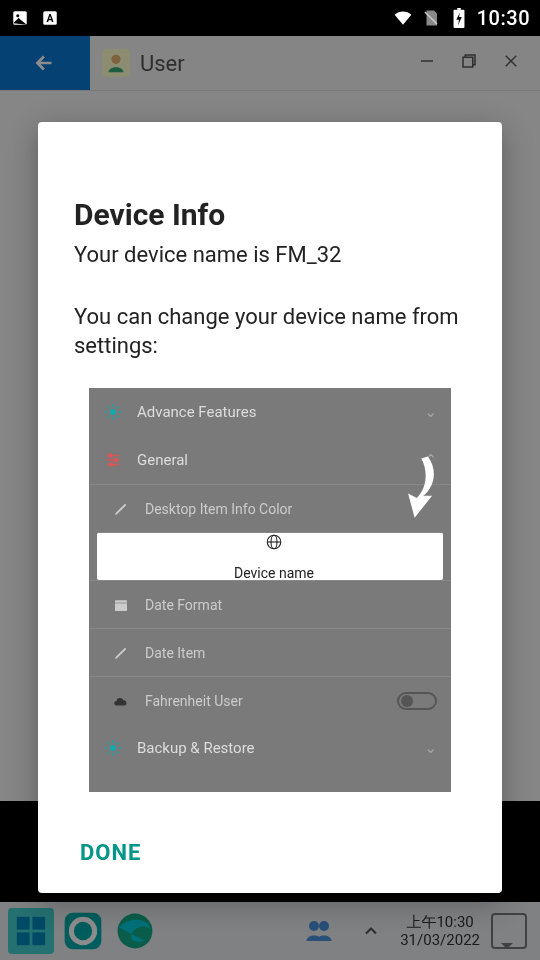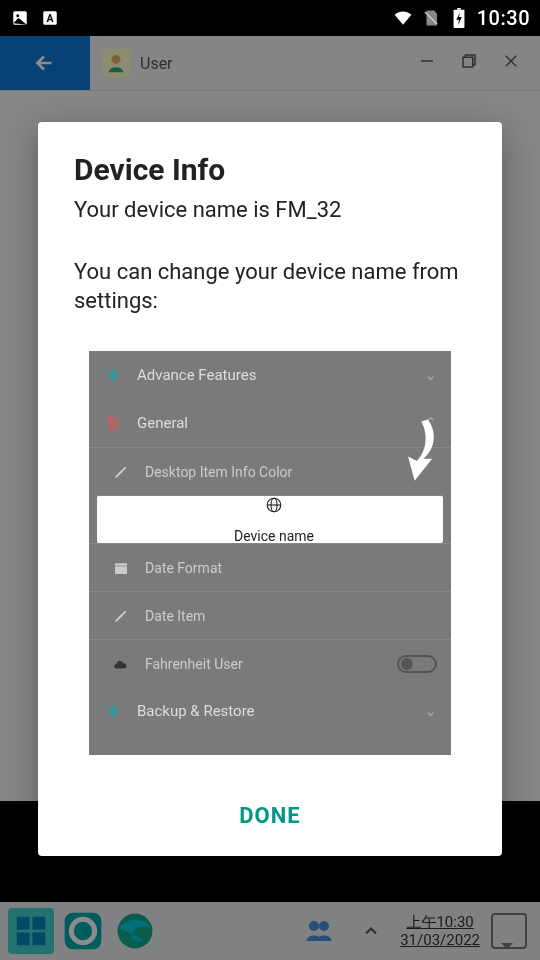--- a/index.html
+++ b/index.html
@@ -8,56 +8,56 @@
   
   .status-bar { height: 36px; background: #000; color: #fff; display: flex; align-items: center; padding: 0 10px; font-size: 18px; font-weight: 500; }
   .status-left { display: flex; gap: 10px; }
   .status-right { margin-left: auto; display: flex; gap: 8px; align-items: center; text-align: right; }
   .status-icon { width: 20px; height: 20px; display: flex; align-items: center; justify-content: center; }
   .clock { font-size: 20px; font-weight: 500; letter-spacing: 0.5px; }
 
   
   .app-header { height: 55px; background: #f2f2f2; display: flex; align-items: center; border-bottom: 1px solid #ddd; }
   .back-section { width: 90px; height: 100%; background: #0a78d1; display: flex; align-items: center; justify-content: center; }
-  .user-section { flex: 1; display: flex; align-items: center; gap: 10px; padding-left: 12px; font-size: 16px; color: #555; }
+  .user-section { flex: 1; display: flex; align-items: center; gap: 10px; padding-left: 12px; font-size: 22px; color: #555; }
   .window-controls { display: flex; gap: 24px; padding-right: 20px; color: #555; }
 
   
   .main-bg { position: relative; height: 710px; background: #f4f4f4; }
 
   
   .taskbar { position: absolute; bottom: 0; left: 0; right: 0; height: 58px; background: #e8ecef; display: flex; align-items: center; padding: 0 8px; gap: 6px; }
   .task-icon { width: 46px; height: 46px; border-radius: 4px; display: flex; align-items: center; justify-content: center; }
   .task-spacer { flex: 1; }
-  .task-time { font-size: 15px; color: #333; text-align: center; line-height: 1.2; text-decoration: underline; }
+  .task-time { font-size: 15px; color: #333; text-align: center; line-height: 1.2; }
   .task-chat { width: 36px; height: 36px; border: 2px solid #777; border-radius: 4px; position: relative; }
   .task-chat::after { content: ''; position: absolute; bottom: -8px; left: 8px; border: 6px solid transparent; border-top-color: #777; }
 
   
   .scrim { position: absolute; top: 0; left: 0; right: 0; bottom: 0; background: rgba(0,0,0,0.45); }
 
   
   .dialog { position: absolute; top: 122px; left: 38px; right: 38px; background: #fff; border-radius: 4px; padding: 30px 36px 20px 36px; box-shadow: 0 8px 30px rgba(0,0,0,0.3); }
-  .dialog-title { font-size: 30px; font-weight: 700; color: #222; margin-bottom: 10px; }
+  .dialog-title { font-size: 30px; font-weight: 700; color: #222; margin-bottom: 10px; margin-top: 45px; }
   .dialog-line1 { font-size: 22px; color: #222; margin-bottom: 36px; }
-  .dialog-line2 { font-size: 22px; color: #222; line-height: 1.3; margin-bottom: 36px; }
+  .dialog-line2 { font-size: 22px; color: #222; line-height: 1.3; margin-bottom: 28px; }
 
   
   .settings-preview { width: 362px; margin: 0 auto 40px auto; background: #7a7a7a; position: relative; padding-bottom: 20px; }
   .sp-row { display: flex; align-items: center; height: 48px; padding: 0 14px; gap: 14px; color: #ddd; font-size: 15px; }
   .sp-row.sub { padding-left: 22px; font-size: 14px; color: #ccc; border-top: 1px solid #888; }
   .sp-row.highlight { background: #fff; color: #222; margin: 0 8px; border-radius: 2px; flex-direction: column; }
   .sp-row.highlight .sp-icon svg { stroke: #222; fill: none; }
   .sp-icon { width: 20px; height: 20px; display: flex; align-items: center; justify-content: center; }
   .sp-chevron { margin-left: auto; color: #aaa; }
   .sp-toggle { margin-left: auto; width: 40px; height: 18px; border: 2px solid #555; border-radius: 10px; position: relative; }
   .sp-toggle::after { content:''; position:absolute; left:2px; top:1px; width:12px; height:12px; background:#555; border-radius:50%; }
   .arrow-overlay { position: absolute; top: 64px; right: 10px; color: #fff; font-size: 48px; }
 
-  .dialog-actions { display: flex; justify-content: center; }
+  .dialog-actions { display: flex; justify-content: flex-start; }
   .done-btn { background: none; border: none; color: #009688; font-size: 22px; font-weight: 700; letter-spacing: 1px; padding: 8px 6px; cursor: pointer; }
 
   
   .avatar { width:28px; height:28px; background:#ffc; border-radius:4px; display:flex; align-items:center; justify-content:center; }
 </style>
 </head>
 <body>
 
 <div class="status-bar">
   <div class="status-left">

